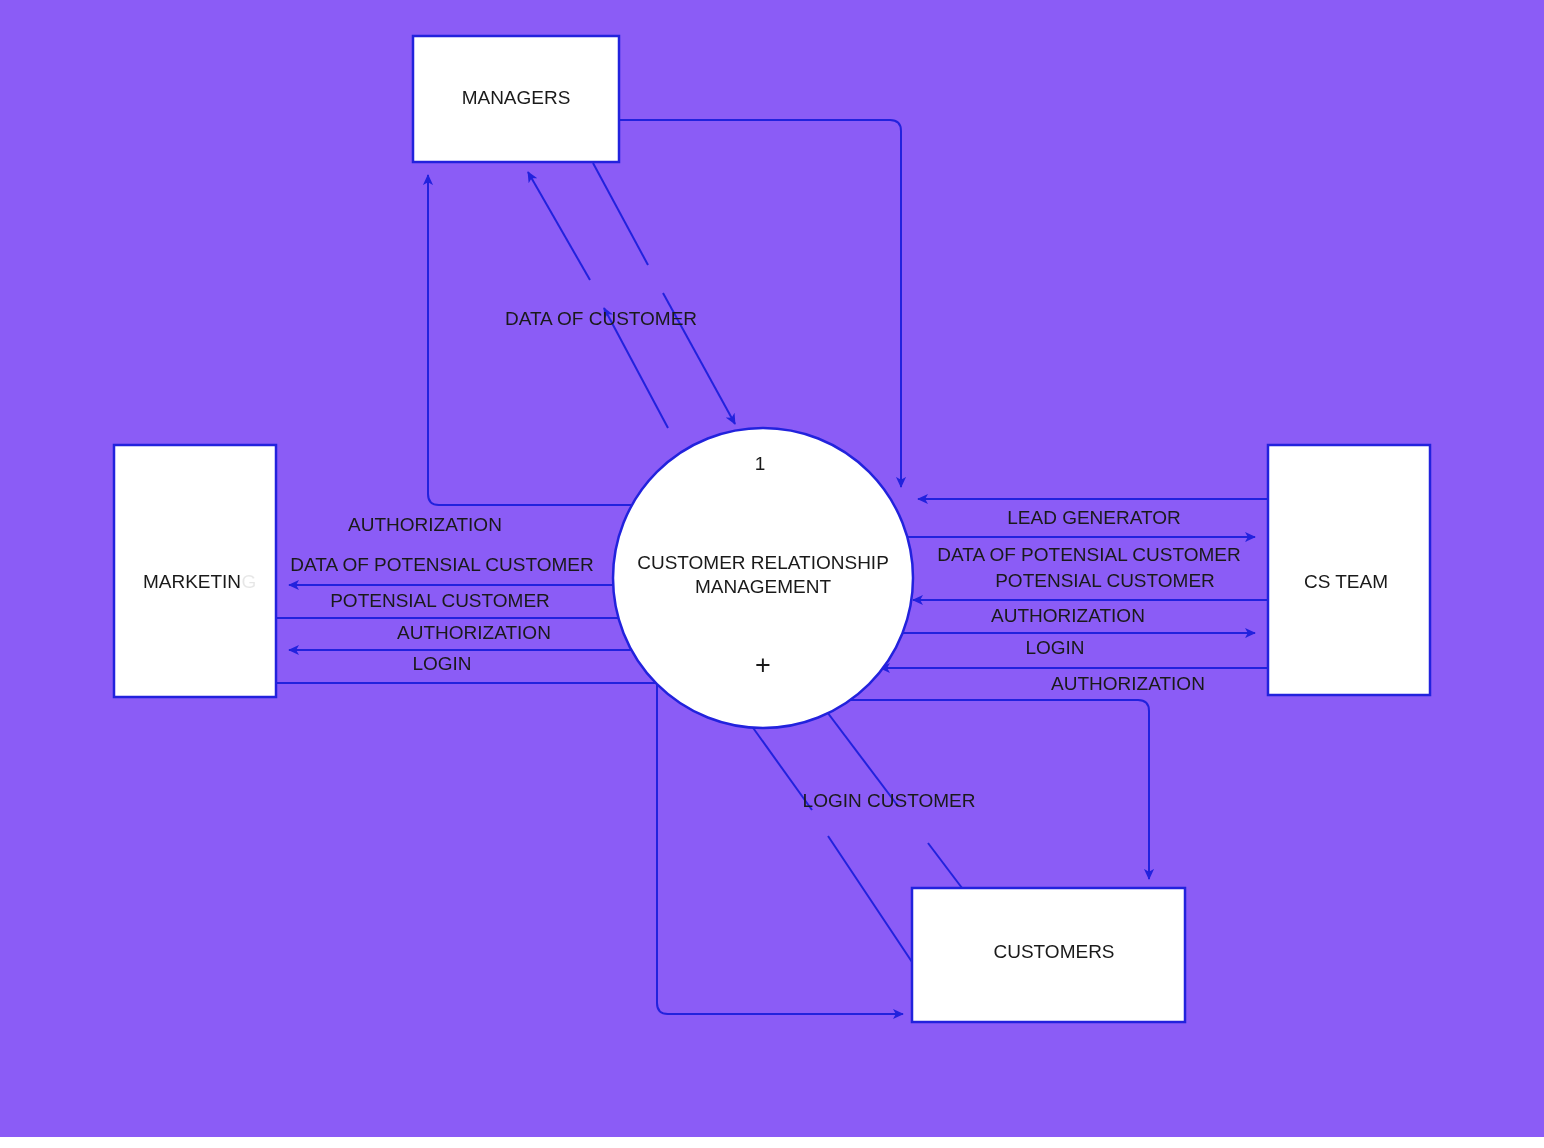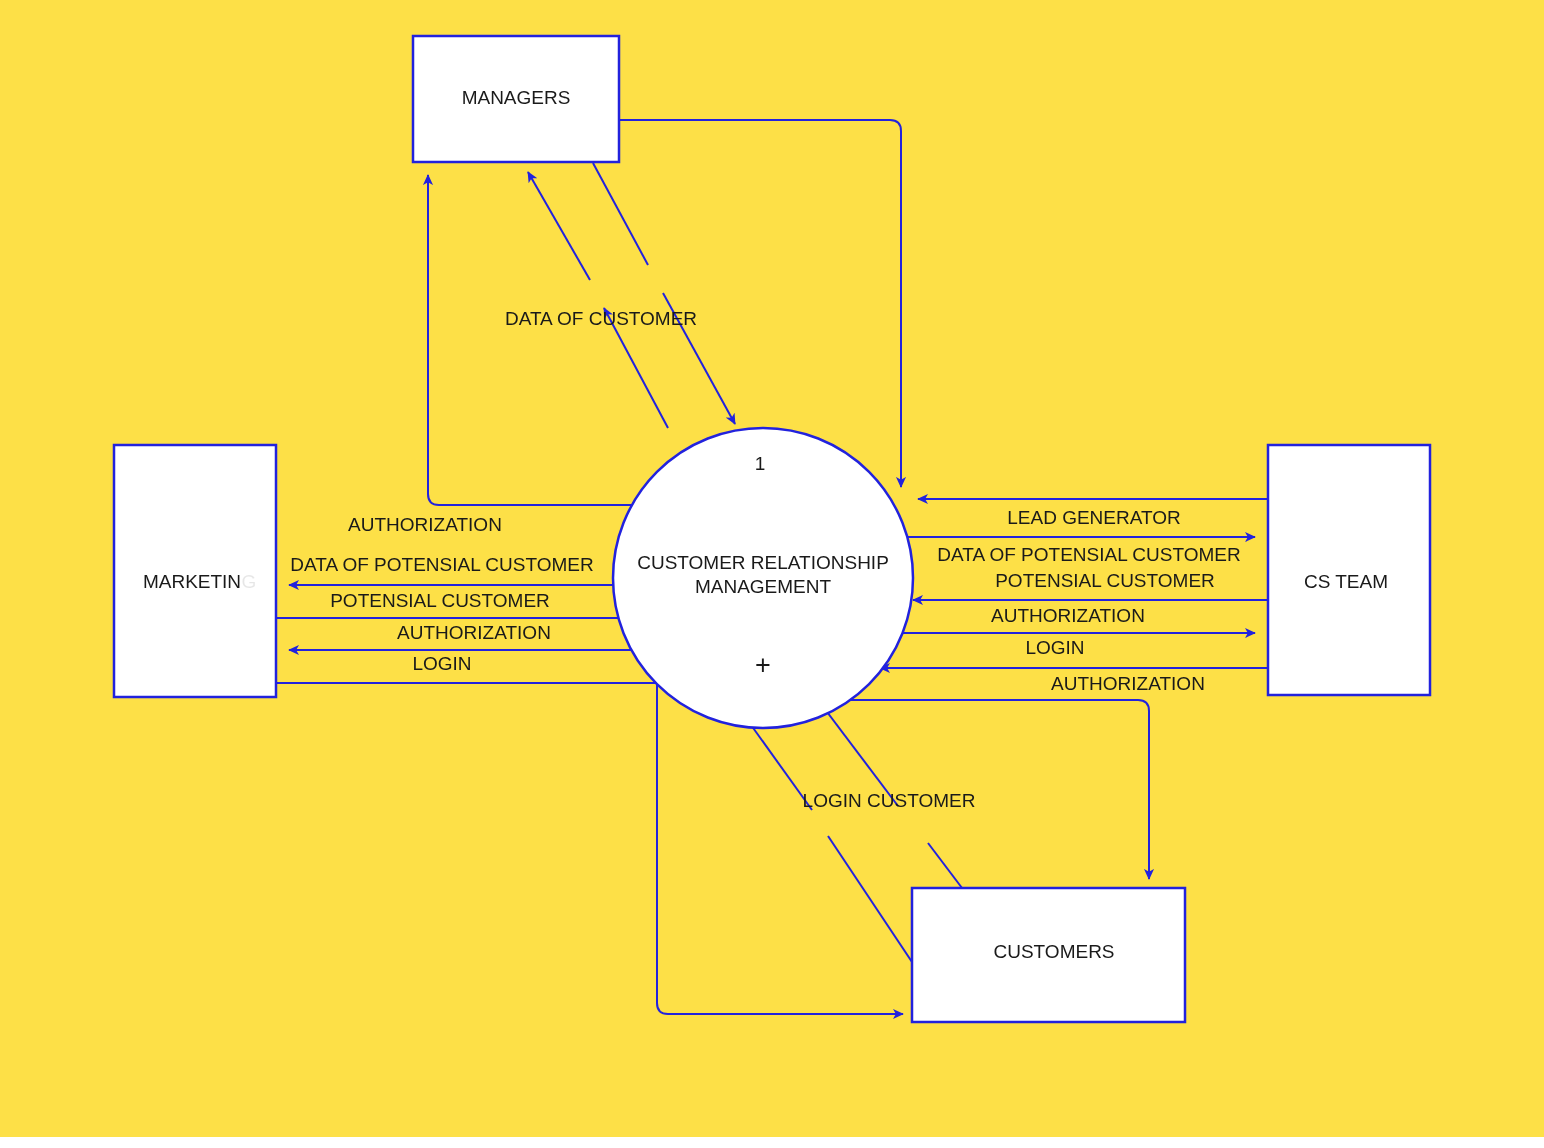--- a/index.html
+++ b/index.html
@@ -8,21 +8,21 @@
     padding: 0;
     background: #ffffff;
   }
   body {
     font-family: "Liberation Sans", sans-serif;
   }
   #canvas {
     position: relative;
     width: 1544px;
     height: 1137px;
-    background: #fde047;
+    background: #8b5cf6;
     overflow: hidden;
   }
   #dfd-svg {
     position: absolute;
     left: 0;
     top: 0;
     width: 1544px;
     height: 1148px;
   }
   .entity-rect {

